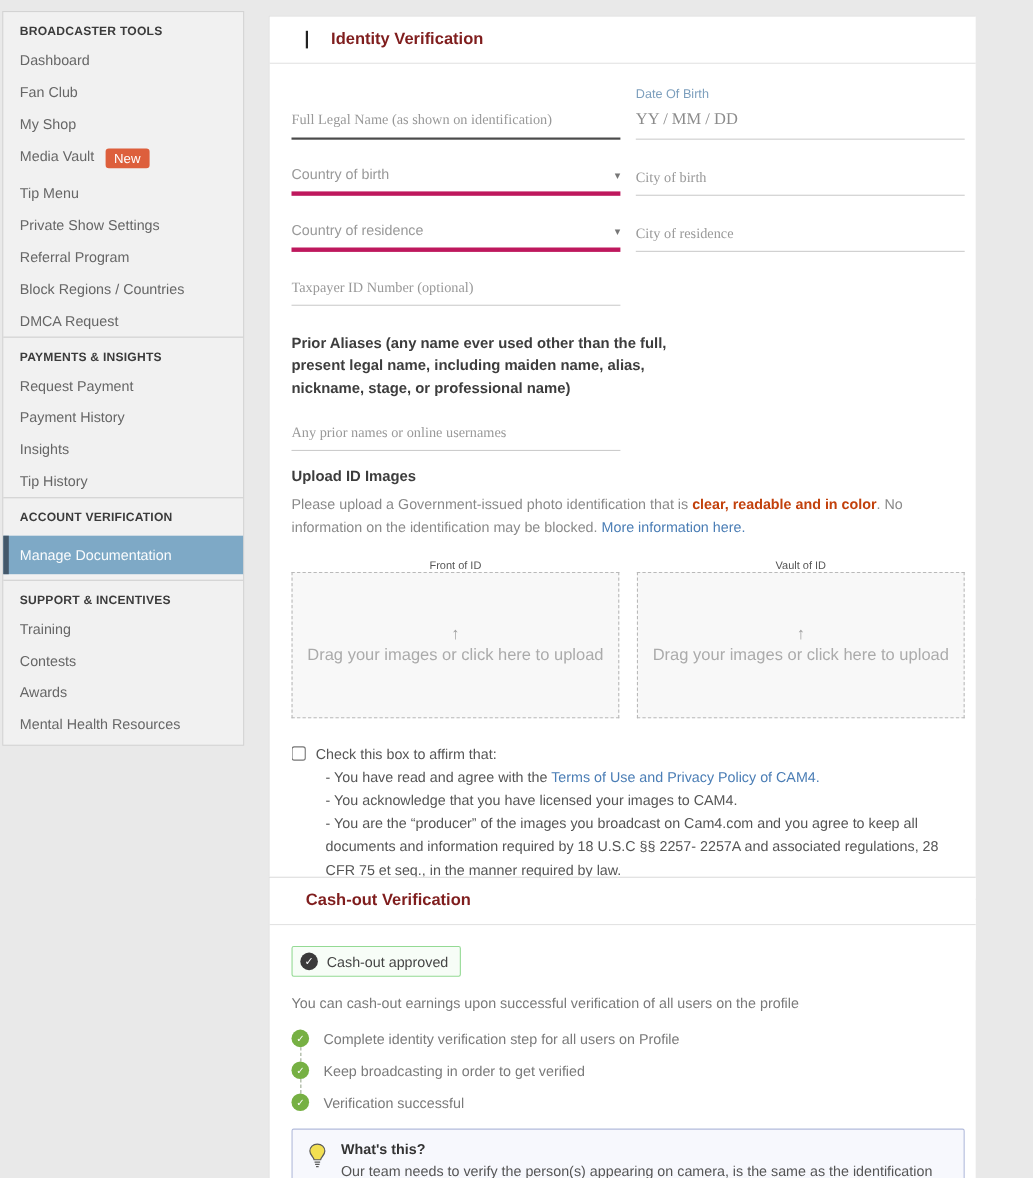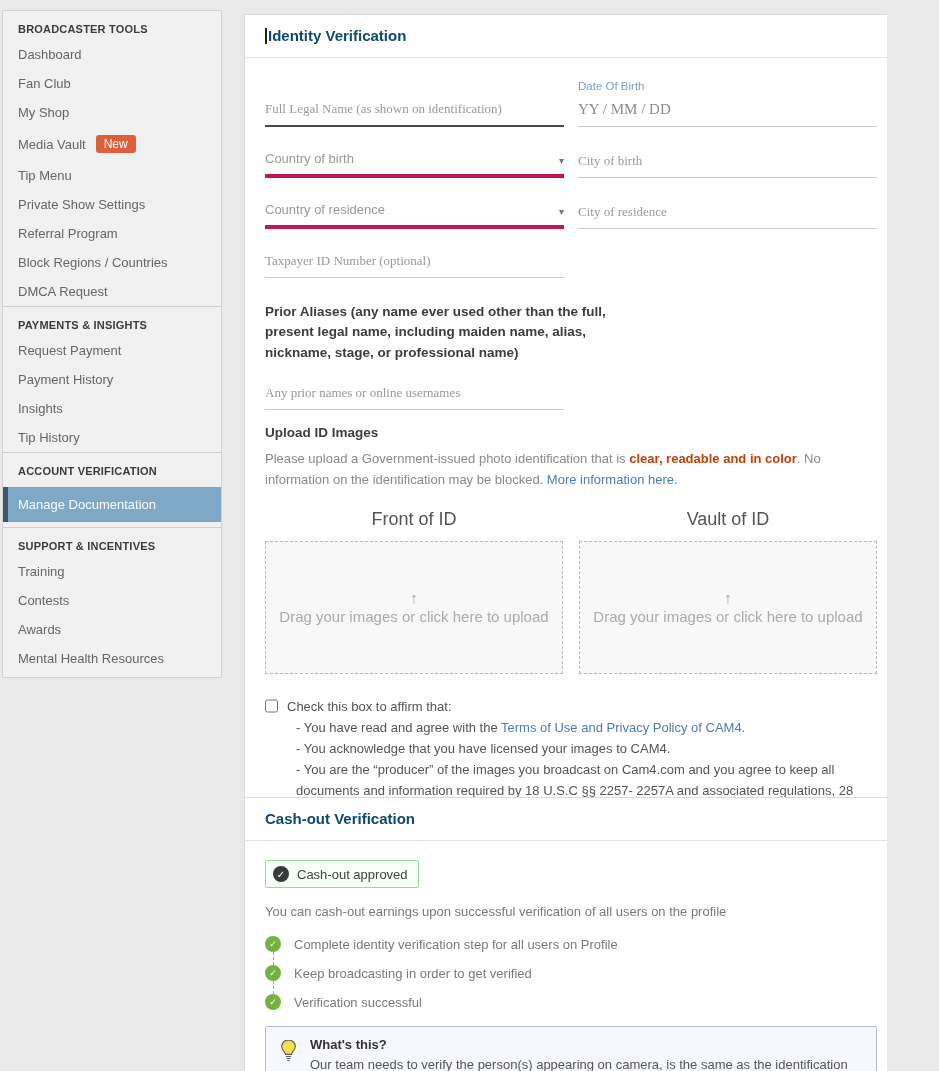--- a/index.html
+++ b/index.html
@@ -9,29 +9,29 @@
     font-family:"Liberation Sans","DejaVu Sans",sans-serif;
     -webkit-font-smoothing:antialiased;
   }
   .page { position:relative; width:887px; height:1071px; background:#e9e9e9; overflow:hidden; }
 
   
   .sidebar { position:absolute; left:2px; top:10px; width:220px; background:#f1f1f1; border:1px solid #d3d3d3; padding-bottom:4px; }
   .nav-section { border-top:1px solid #cfcfcf; }
   .nav-section:first-child { border-top:none; }
   .nav-header { font-size:11px; font-weight:700; color:#3b3b3b; padding:12px 15px 5px; letter-spacing:.2px; }
-  .nav-item { font-size:13px; color:#666; padding:8px 15px; cursor:pointer; display:flex; align-items:center; gap:10px; line-height:1; min-height:29px; }
+  .nav-item { font-size:13px; color:#666; padding:8px 15px; cursor:pointer; display:flex; gap:10px; line-height:1; min-height:29px; }
   .nav-item.selected { background:#7ea9c6; border-left:5px solid #44586a; padding:11px 15px 11px 10px; color:#fafcfd; margin:5px 0; }
   .badge-new { background:#dd5f3c; color:#ffffff; font-size:12px; padding:3px 8px; border-radius:3px; line-height:1; }
 
   
   .card { position:absolute; left:244px; width:654px; background:#fff; border:1px solid #dcdcdc; }
   .card1 { top:14px; }
   .card2 { top:797px; }
-  .card-header { padding:12px 20px 13px; border-bottom:1px solid #e3e3e3; font-size:15px; font-weight:700; color:#0c4a6e; display:flex; align-items:center; }
+  .card-header { padding:12px 33px 13px; border-bottom:1px solid #e3e3e3; font-size:15px; font-weight:700; color:#7f1d1d; display:flex; align-items:center;gap:20px; }
   .caret { width:2px; height:16px; background:#222; margin-right:1px; }
   .card-body { padding:16px 20px 0; }
 
   
   .step-heading { font-size:13.5px; font-weight:700; color:#3d3d3d; margin-top:10px; }
   .form-grid { display:grid; grid-template-columns:1fr 1fr; column-gap:14px; row-gap:18px; margin-top:6px; }
   .cell-bottom { display:flex; flex-direction:column; justify-content:flex-end; }
   .text-input { width:100%; border:none; border-bottom:1px solid #ccc; background:transparent; outline:none; font-family:Liberation Serif, serif; font-size:13px; color:#1d4ed8; padding:6px 0 8px; }
   .text-input::placeholder { color:#999; opacity:1; }
   .input-focused { border-bottom:2px solid #4a4a4a; }
@@ -42,21 +42,21 @@
   .select .arrow { color:#777; font-size:10px; line-height:1; }
 
   .aliases-label { margin-top:24px; max-width:345px; font-size:13.5px; font-weight:700; color:#3d3d3d; line-height:1.5; }
   .aliases-input-wrap { margin-top:16px; width:calc(50% - 7px); }
 
   .upload-heading { margin-top:15px; font-size:13.5px; font-weight:700; color:#3d3d3d; }
   .upload-note { margin-top:8px; font-size:13px; color:#8a8a8a; line-height:1.65; }
   .upload-note b { color:#c2410c; }
   .upload-note a { color:#4a7db5; text-decoration:none; cursor:pointer; }
   .upload-grid { display:grid; grid-template-columns:1fr 1fr; column-gap:16px; margin-top:18px; }
-  .upload-col-label { text-align:center; font-size:18px; color:#555; margin-bottom:11px; }
+  .upload-col-label { text-align:center; font-size:10px; color:#555; }
   .dropzone { height:133px; background:#f8f8f8; border:1px dashed #b9b9b9; display:flex; flex-direction:column; align-items:center; justify-content:center; gap:3px; cursor:pointer; }
   .dz-arrow { color:#a0a0a0; font-size:15px; line-height:1; }
   .dz-text { color:#ababab; font-size:15px; }
 
   .affirm { margin-top:22px; display:flex; align-items:flex-start; gap:9px; font-size:13px; color:#555; line-height:1.62; }
   .affirm input[type=checkbox] { width:14px; height:14px; margin:3px 0 0; }
   .affirm-items { padding-left:9px; }
   .affirm a { color:#4a7db5; text-decoration:none; cursor:pointer; }
 
   .card-footer { margin-top:16px; border-top:1px solid #ddd; padding:12px 20px; display:flex; justify-content:flex-end; gap:13px; }

